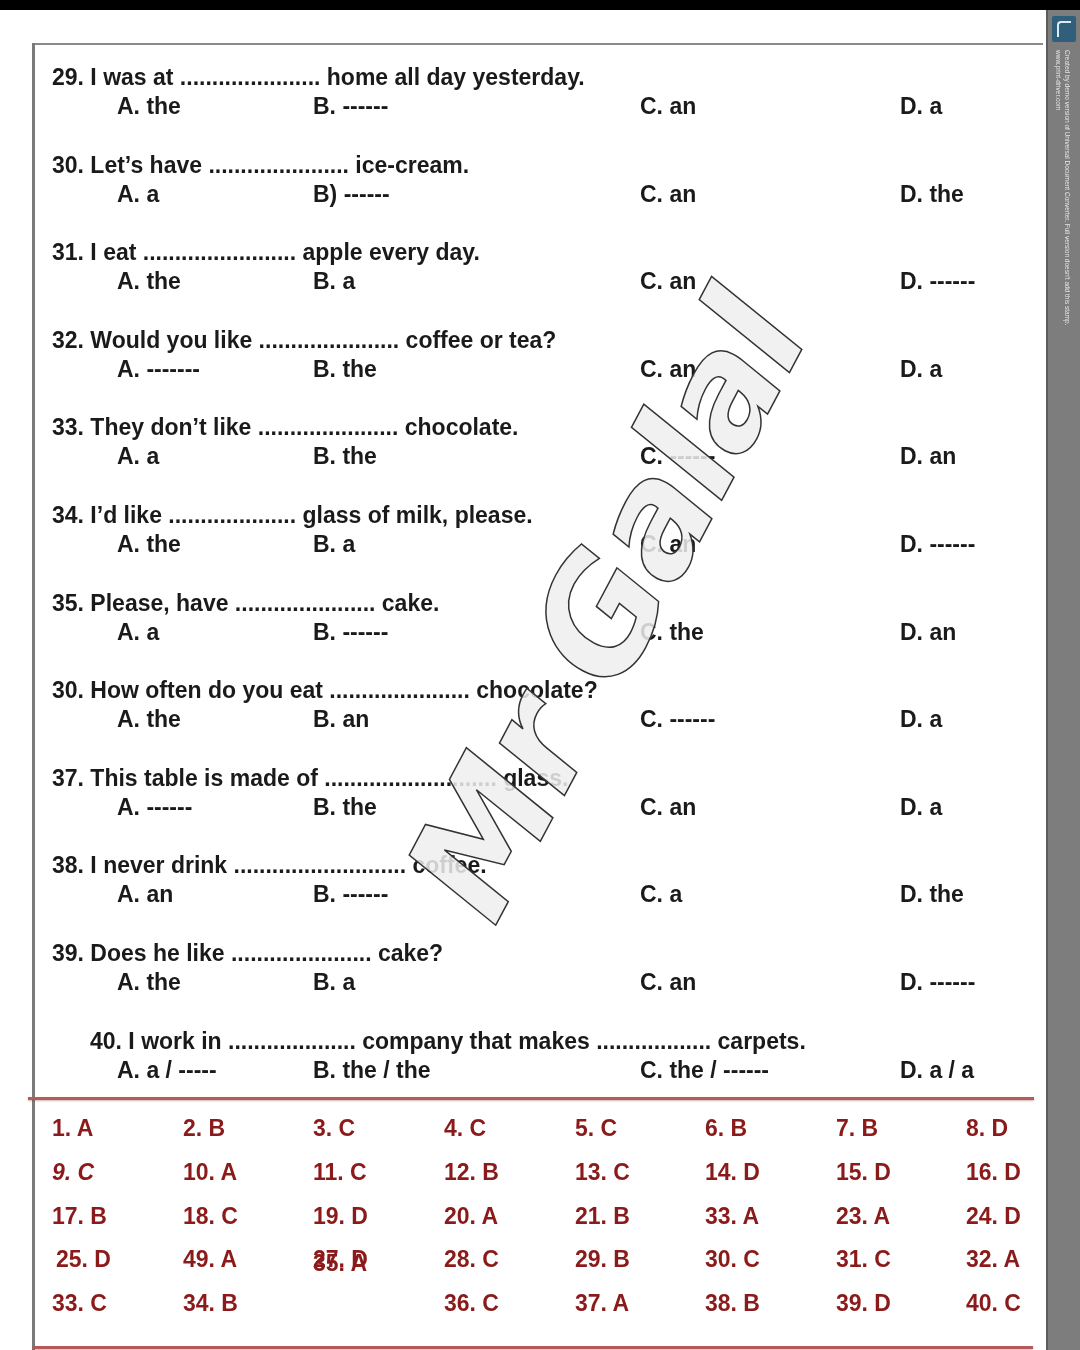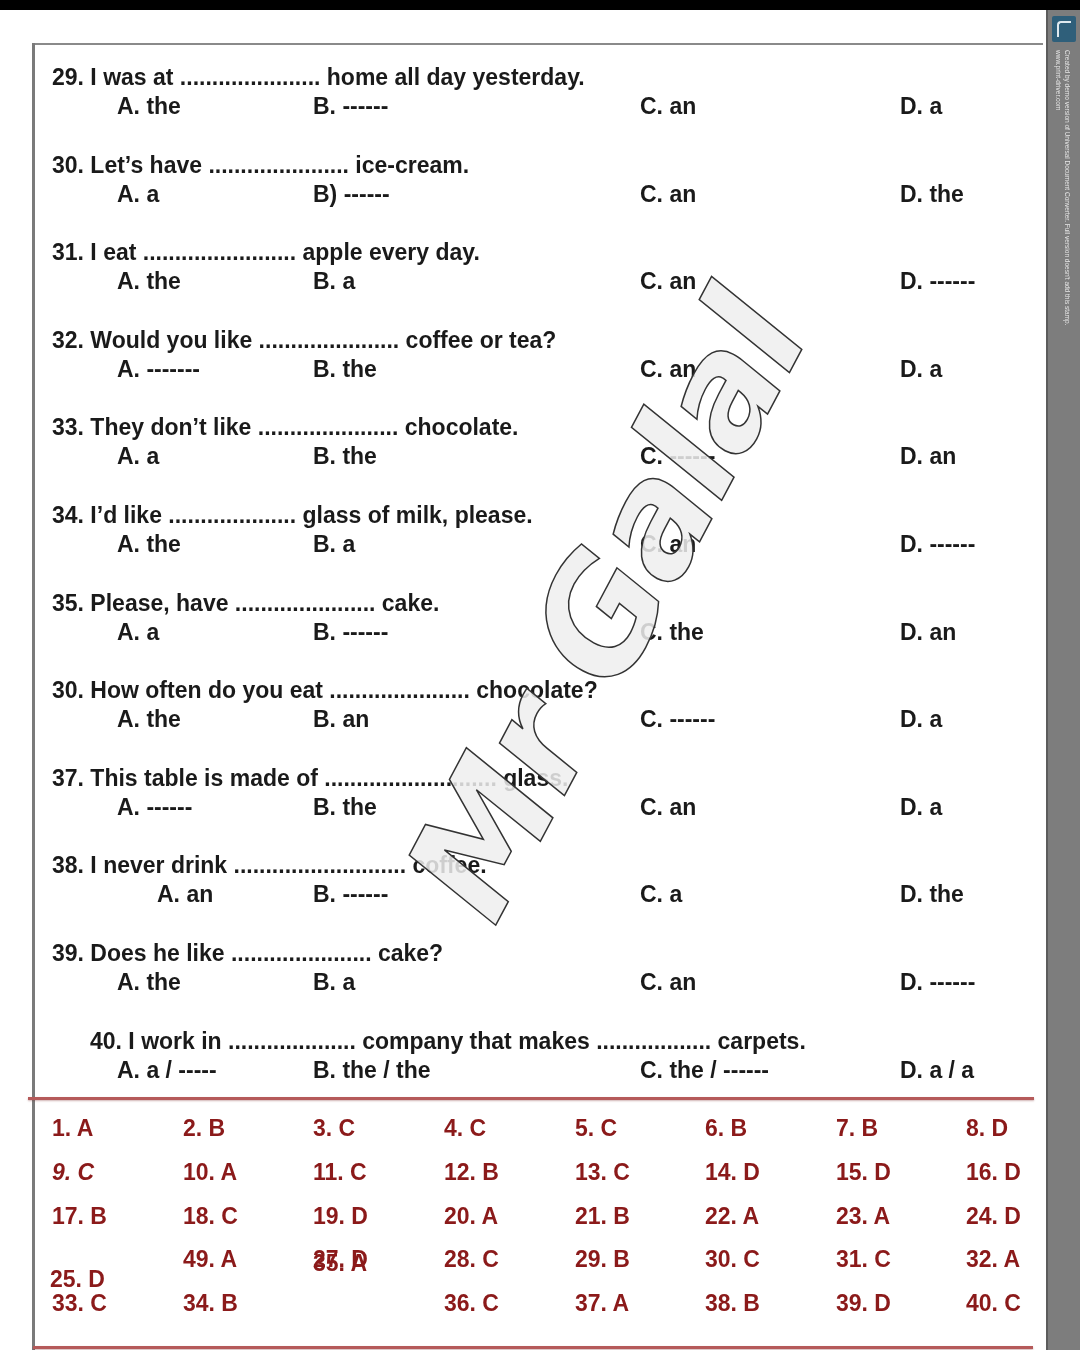--- a/index.html
+++ b/index.html
@@ -98,21 +98,21 @@
     <div class="opt" style="left: 117px; top: 706.2px;">A. the</div>
     <div class="opt" style="left: 313px; top: 706.2px;">B. an</div>
     <div class="opt" style="left: 640px; top: 706.2px;">C. ------</div>
     <div class="opt" style="left: 900px; top: 706.2px;">D. a</div>
     <div class="q" style="top: 764.8px;">37. This table is made of ........................... glass.</div>
     <div class="opt" style="left: 117px; top: 793.8px;">A. ------</div>
     <div class="opt" style="left: 313px; top: 793.8px;">B. the</div>
     <div class="opt" style="left: 640px; top: 793.8px;">C. an</div>
     <div class="opt" style="left: 900px; top: 793.8px;">D. a</div>
     <div class="q" style="top: 852.4px;">38. I never drink ........................... coffee.</div>
-    <div class="opt" style="left: 117px; top: 881.4px; margin-left: 40px;">A. an</div>
+    <div class="opt" style="left: 117px; top: 881.4px;">A. an</div>
     <div class="opt" style="left: 313px; top: 881.4px;">B. ------</div>
     <div class="opt" style="left: 640px; top: 881.4px;">C. a</div>
     <div class="opt" style="left: 900px; top: 881.4px;">D. the</div>
     <div class="q" style="top: 940px;">39. Does he like ...................... cake?</div>
     <div class="opt" style="left: 117px; top: 969px;">A. the</div>
     <div class="opt" style="left: 313px; top: 969px;">B. a</div>
     <div class="opt" style="left: 640px; top: 969px;">C. an</div>
     <div class="opt" style="left: 900px; top: 969px;">D. ------</div>
     <div class="q" style="top: 1027.6px; margin-left: 38px;">40. I work in .................... company that makes .................. carpets.</div>
     <div class="opt" style="left: 117px; top: 1056.6px;">A. a / -----</div>
@@ -138,24 +138,24 @@
     <div class="ans" style="left: 444px; top: 1158.8px;">12. B</div>
     <div class="ans" style="left: 575px; top: 1158.8px;">13. C</div>
     <div class="ans" style="left: 705px; top: 1158.8px;">14. D</div>
     <div class="ans" style="left: 836px; top: 1158.8px;">15. D</div>
     <div class="ans" style="left: 966px; top: 1158.8px;">16. D</div>
     <div class="ans" style="left: 52px; top: 1202.6px;">17. B</div>
     <div class="ans" style="left: 183px; top: 1202.6px;">18. C</div>
     <div class="ans" style="left: 313px; top: 1202.6px;">19. D</div>
     <div class="ans" style="left: 444px; top: 1202.6px;">20. A</div>
     <div class="ans" style="left: 575px; top: 1202.6px;">21. B</div>
-    <div class="ans" style="left: 705px; top: 1202.6px;">22. A</div>
+    <div class="ans" style="left: 705px; top: 1202.6px;">33. A</div>
     <div class="ans" style="left: 836px; top: 1202.6px;">23. A</div>
     <div class="ans" style="left: 966px; top: 1202.6px;">24. D</div>
-    <div class="ans" style="left: 50px; top: 1246.4px; margin-top: 20px;">25. D</div>
+    <div class="ans" style="left: 56px; top: 1246.4px;">25. D</div>
     <div class="ans" style="left: 183px; top: 1246.4px;">49. A</div>
     <div class="ans" style="left: 313px; top: 1246.4px;">27. D</div>
     <div class="ans" style="left: 444px; top: 1246.4px;">28. C</div>
     <div class="ans" style="left: 575px; top: 1246.4px;">29. B</div>
     <div class="ans" style="left: 705px; top: 1246.4px;">30. C</div>
     <div class="ans" style="left: 836px; top: 1246.4px;">31. C</div>
     <div class="ans" style="left: 966px; top: 1246.4px;">32. A</div>
     <div class="ans" style="left: 52px; top: 1290.2px;">33. C</div>
     <div class="ans" style="left: 183px; top: 1290.2px;">34. B</div>
     <div class="ans" style="left: 313px; top: 1218px; margin-top: 32px;">35. A</div>

